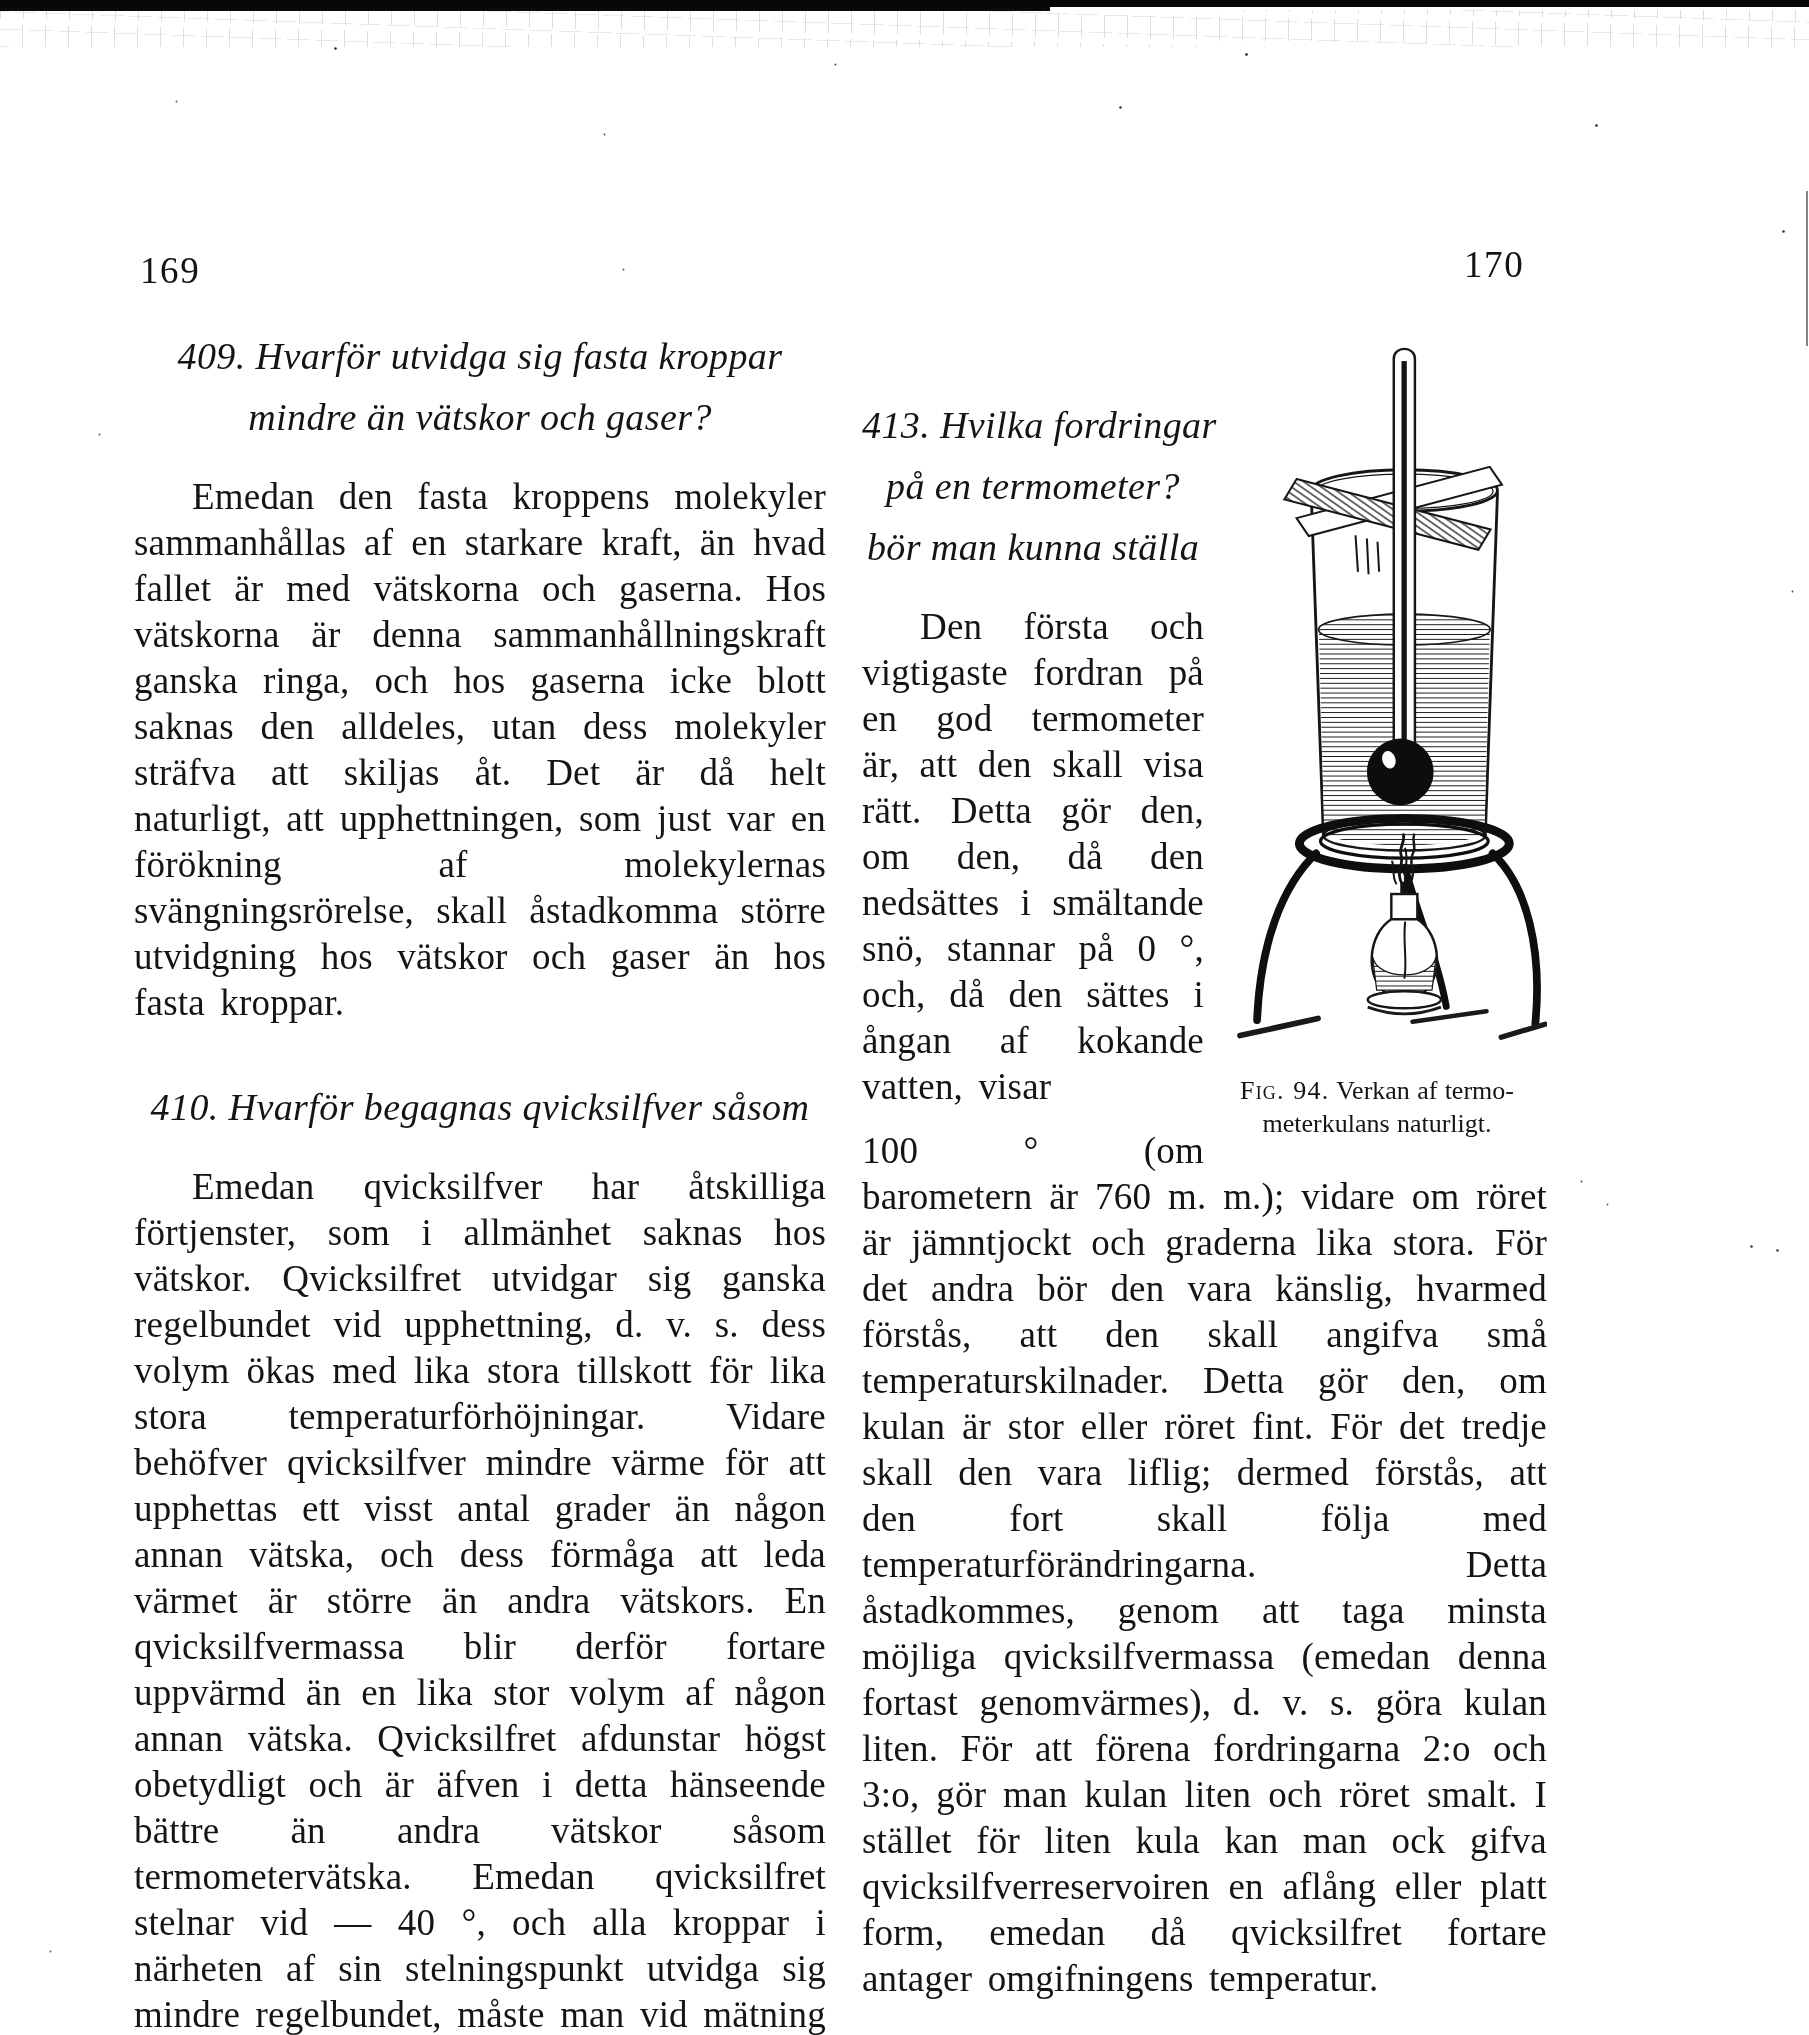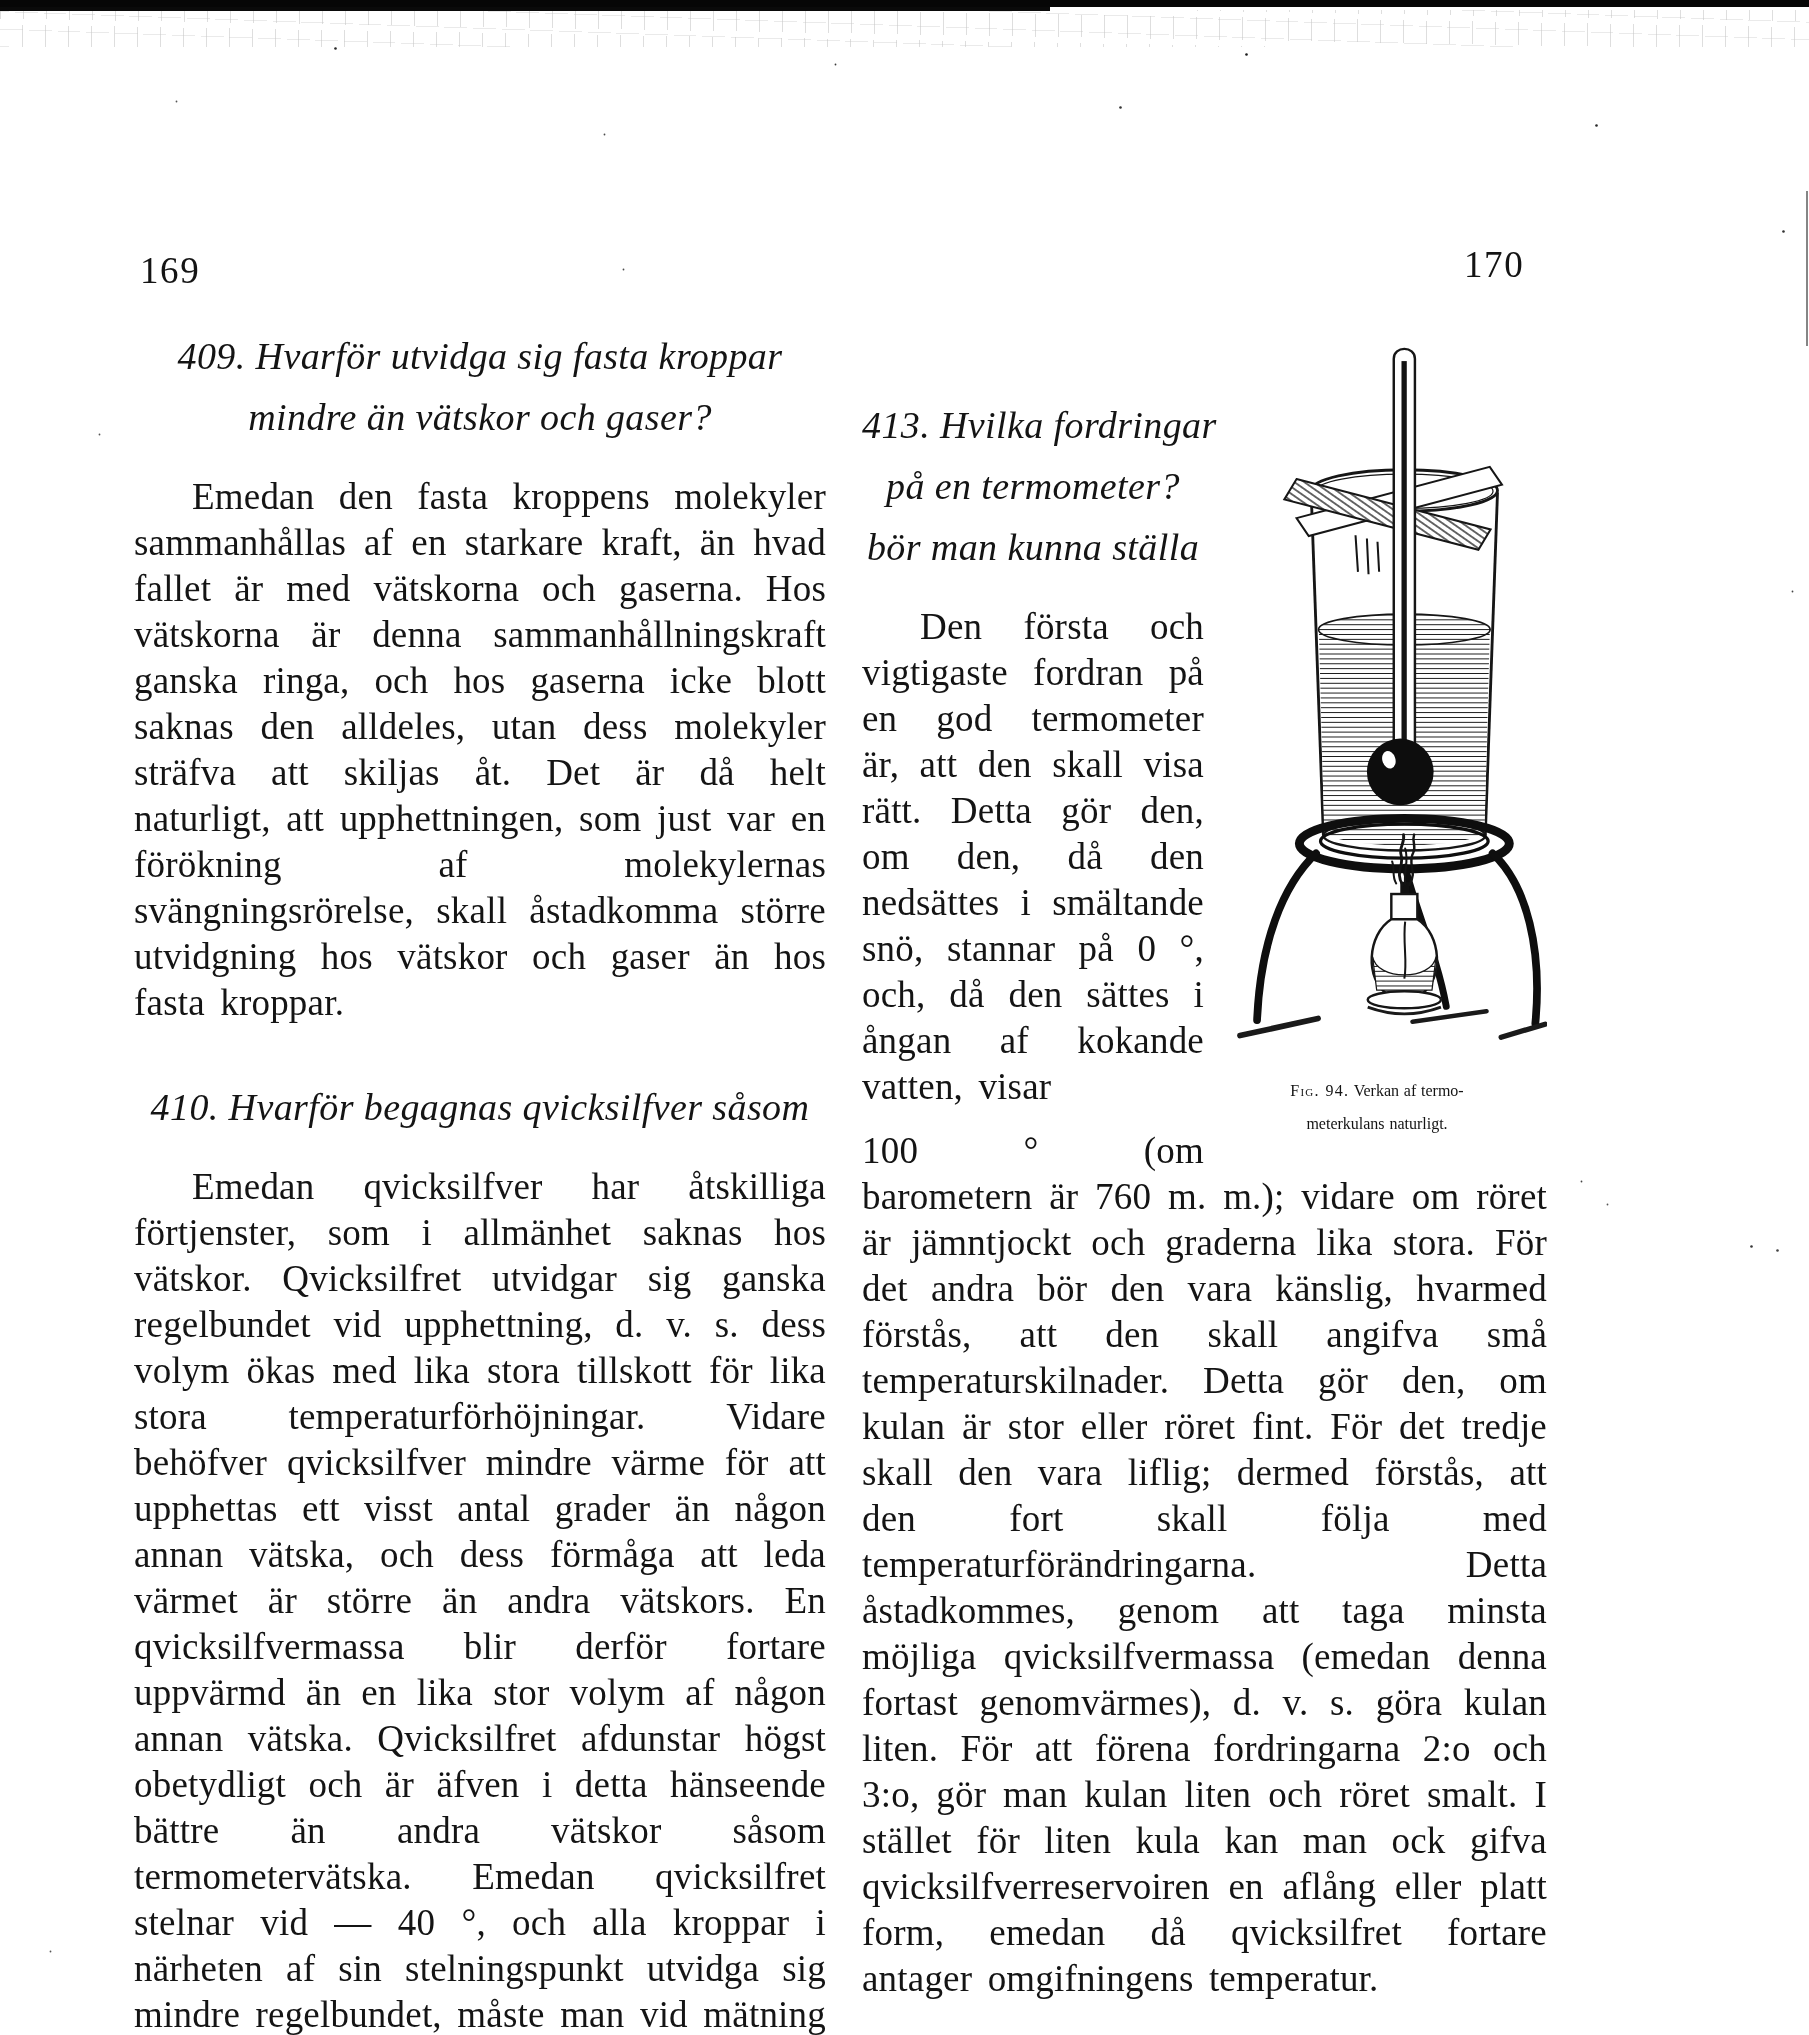--- a/index.html
+++ b/index.html
@@ -42,21 +42,21 @@
      margin:51px 0 26px;letter-spacing:0.4px;}
   .q:first-child{margin-top:0;font-style:italic;}
   .q .qline{display:block;text-align:center;white-space:nowrap;}
   .body{font-size:37px;line-height:46px;text-align:justify;margin:0 0 18px;
      word-spacing:0.16em;letter-spacing:0.2px;}
   .indent{text-indent:58px;margin-top:11px;}
   
   .fig-float{float:right;width:326px;margin:0 0 28.5px 17px;position:relative;}
   .fig-float svg{display:block;}
   .fig-caption{width:350px;margin-left:-19px;margin-top:14px;text-align:center;
-     font-size:16px;line-height:33px;word-spacing:0.8px;}
+     font-size:26px;line-height:33px;word-spacing:0.8px;}
   .sc{font-variant:small-caps;letter-spacing:1.2px;}
 </style>
 </head>
 <body>
 
 <div id="page">
 
   <div class="top-band"></div>
   <div class="top-fringe"></div>
   <div class="speckles"></div>

